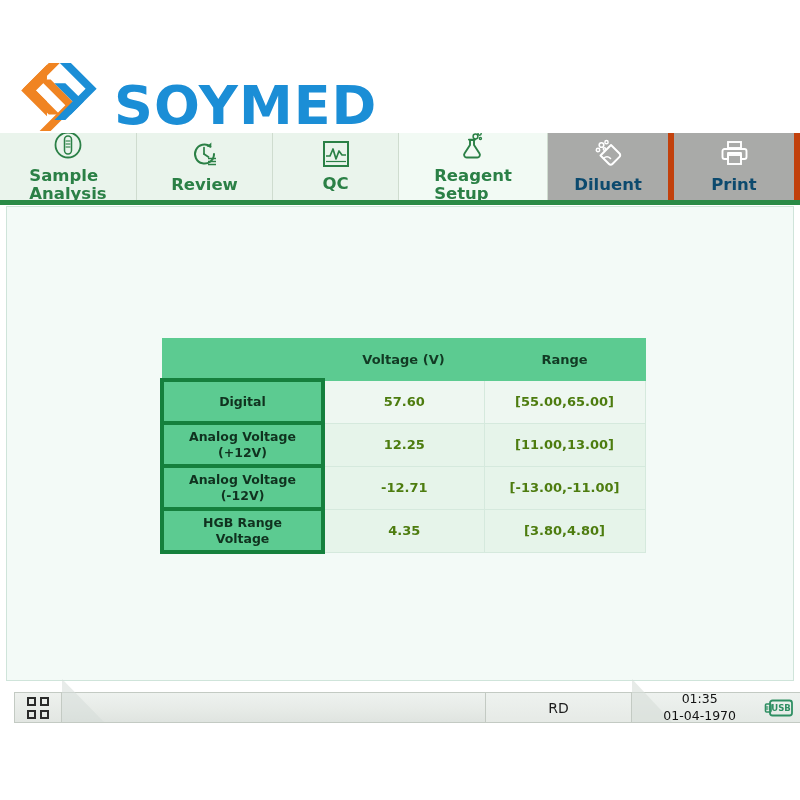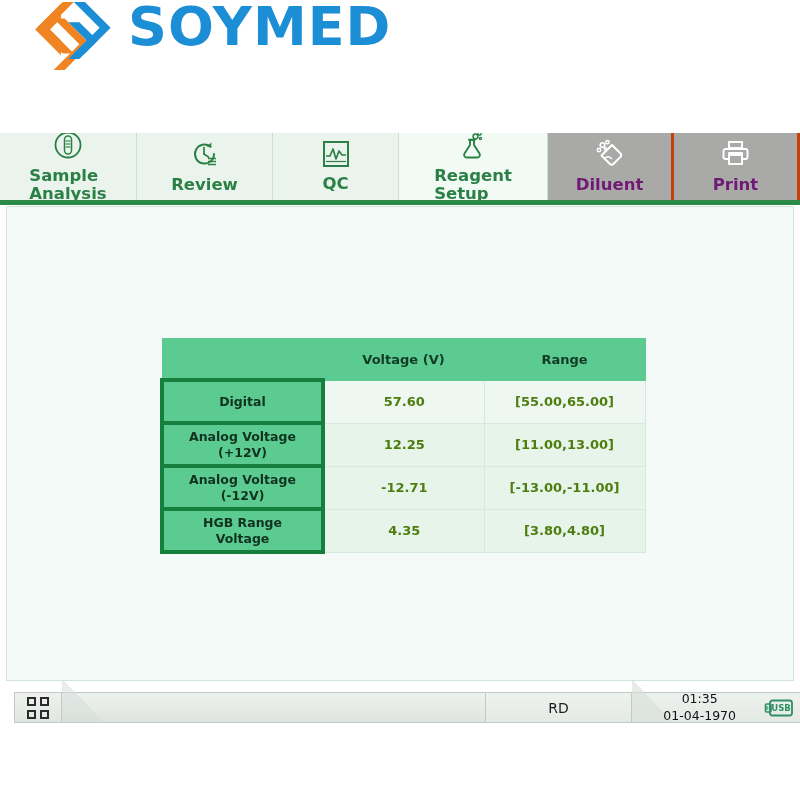--- a/index.html
+++ b/index.html
@@ -20,22 +20,22 @@
     background: #ffffff;
   }
 
   
   .logo-bar {
     position: absolute;
     left: 0; top: 0;
     width: 800px; height: 133px;
     background: #ffffff;
     display: flex;
-    align-items: flex-start;
-    padding-left: 26px;
+    align-items: flex-end;
+    padding-left: 12px;
     box-sizing: border-box;
   }
   .logo-mark { width: 92px; height: 72px; flex: 0 0 auto; }
   .logo-word {
     margin-left: 10px;
     font-family: "DejaVu Sans", "Liberation Sans", sans-serif;
     font-size: 54px;
     font-weight: bold;
     letter-spacing: 1px;
     color: #1b8ed6;
@@ -67,22 +67,22 @@
     line-height: 1.12;
     overflow: hidden;
     padding: 0 4px;
     flex-direction: column;
   }
   .tab.active {
     background: #f2faf4;
   }
   .tab.muted {
     background: #a9aaa8;
-    color: #701a75;
-    border-right: 3px solid #c2410c;
+    color: #0c4a6e;
+    border-right: 6px solid #c2410c;
   }
   .tab .tab-ico { flex: 0 0 auto; display: block; }
   .tab .tab-label { white-space: pre-line; text-align: left; }
   .tab.ctr .tab-label { text-align: center; }
 
   
   .t0 { width: 137px; }
   .t1 { width: 136px; }
   .t2 { width: 126px; }
   .t3 { width: 149px; }

